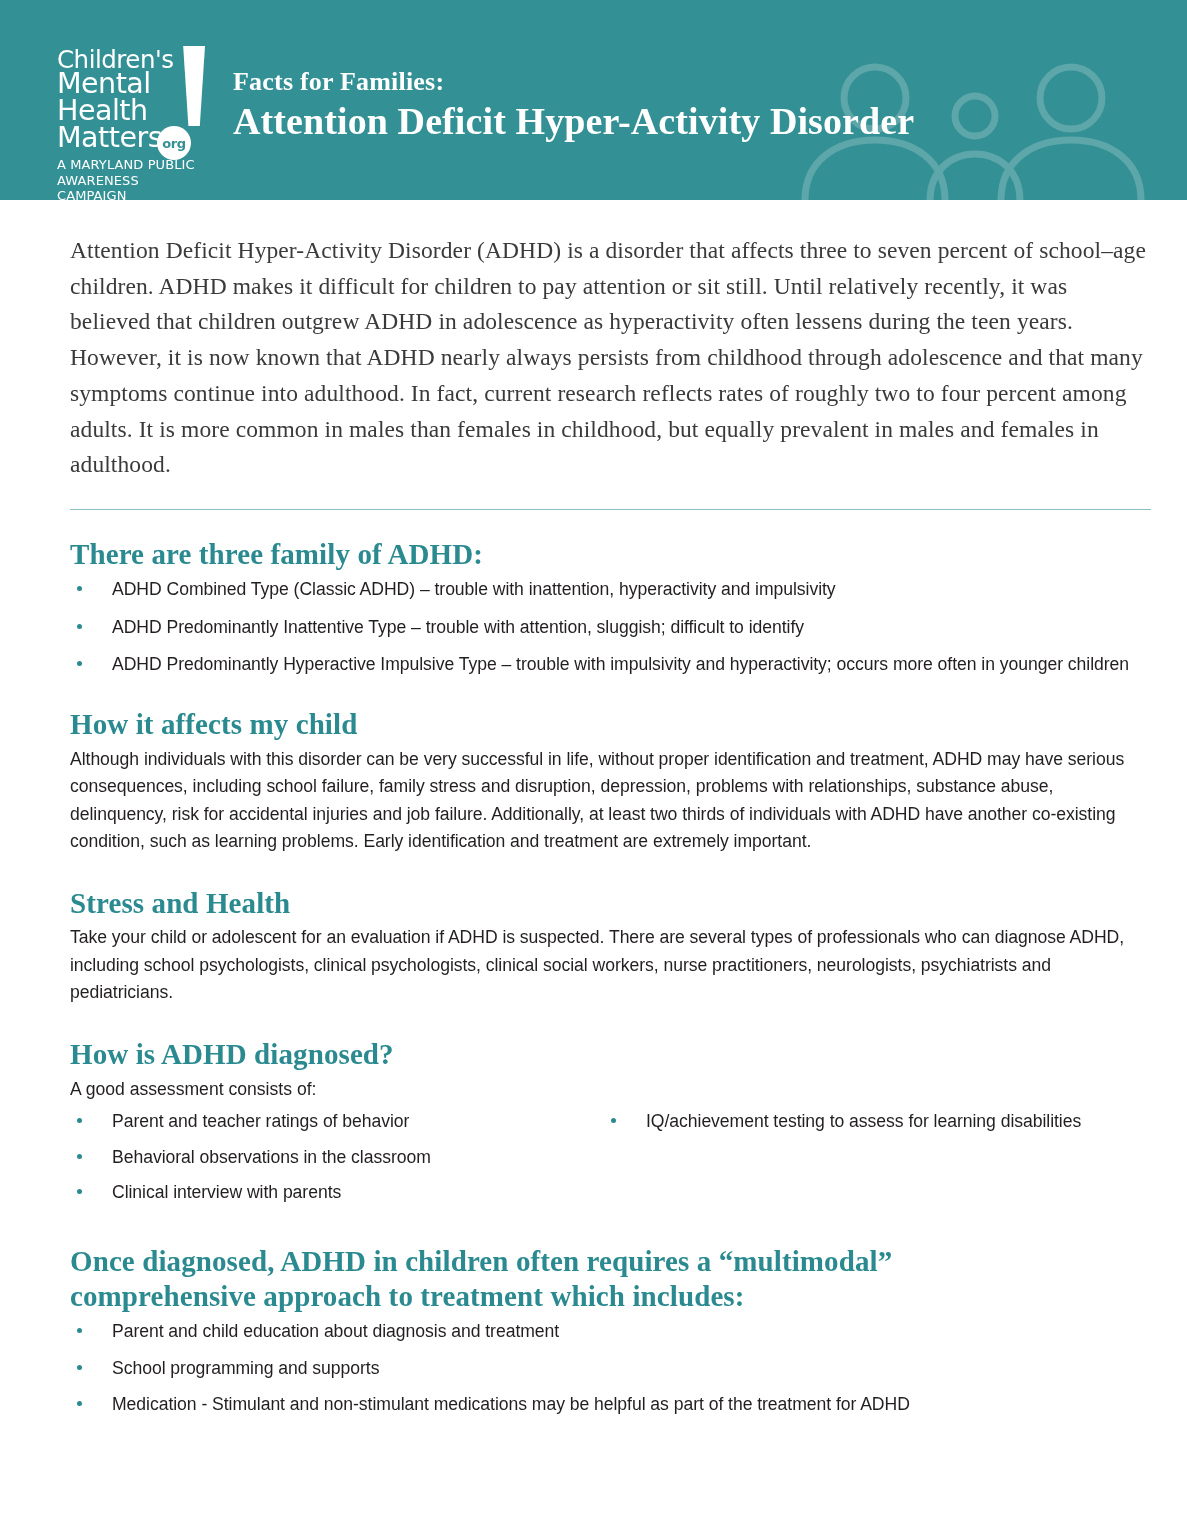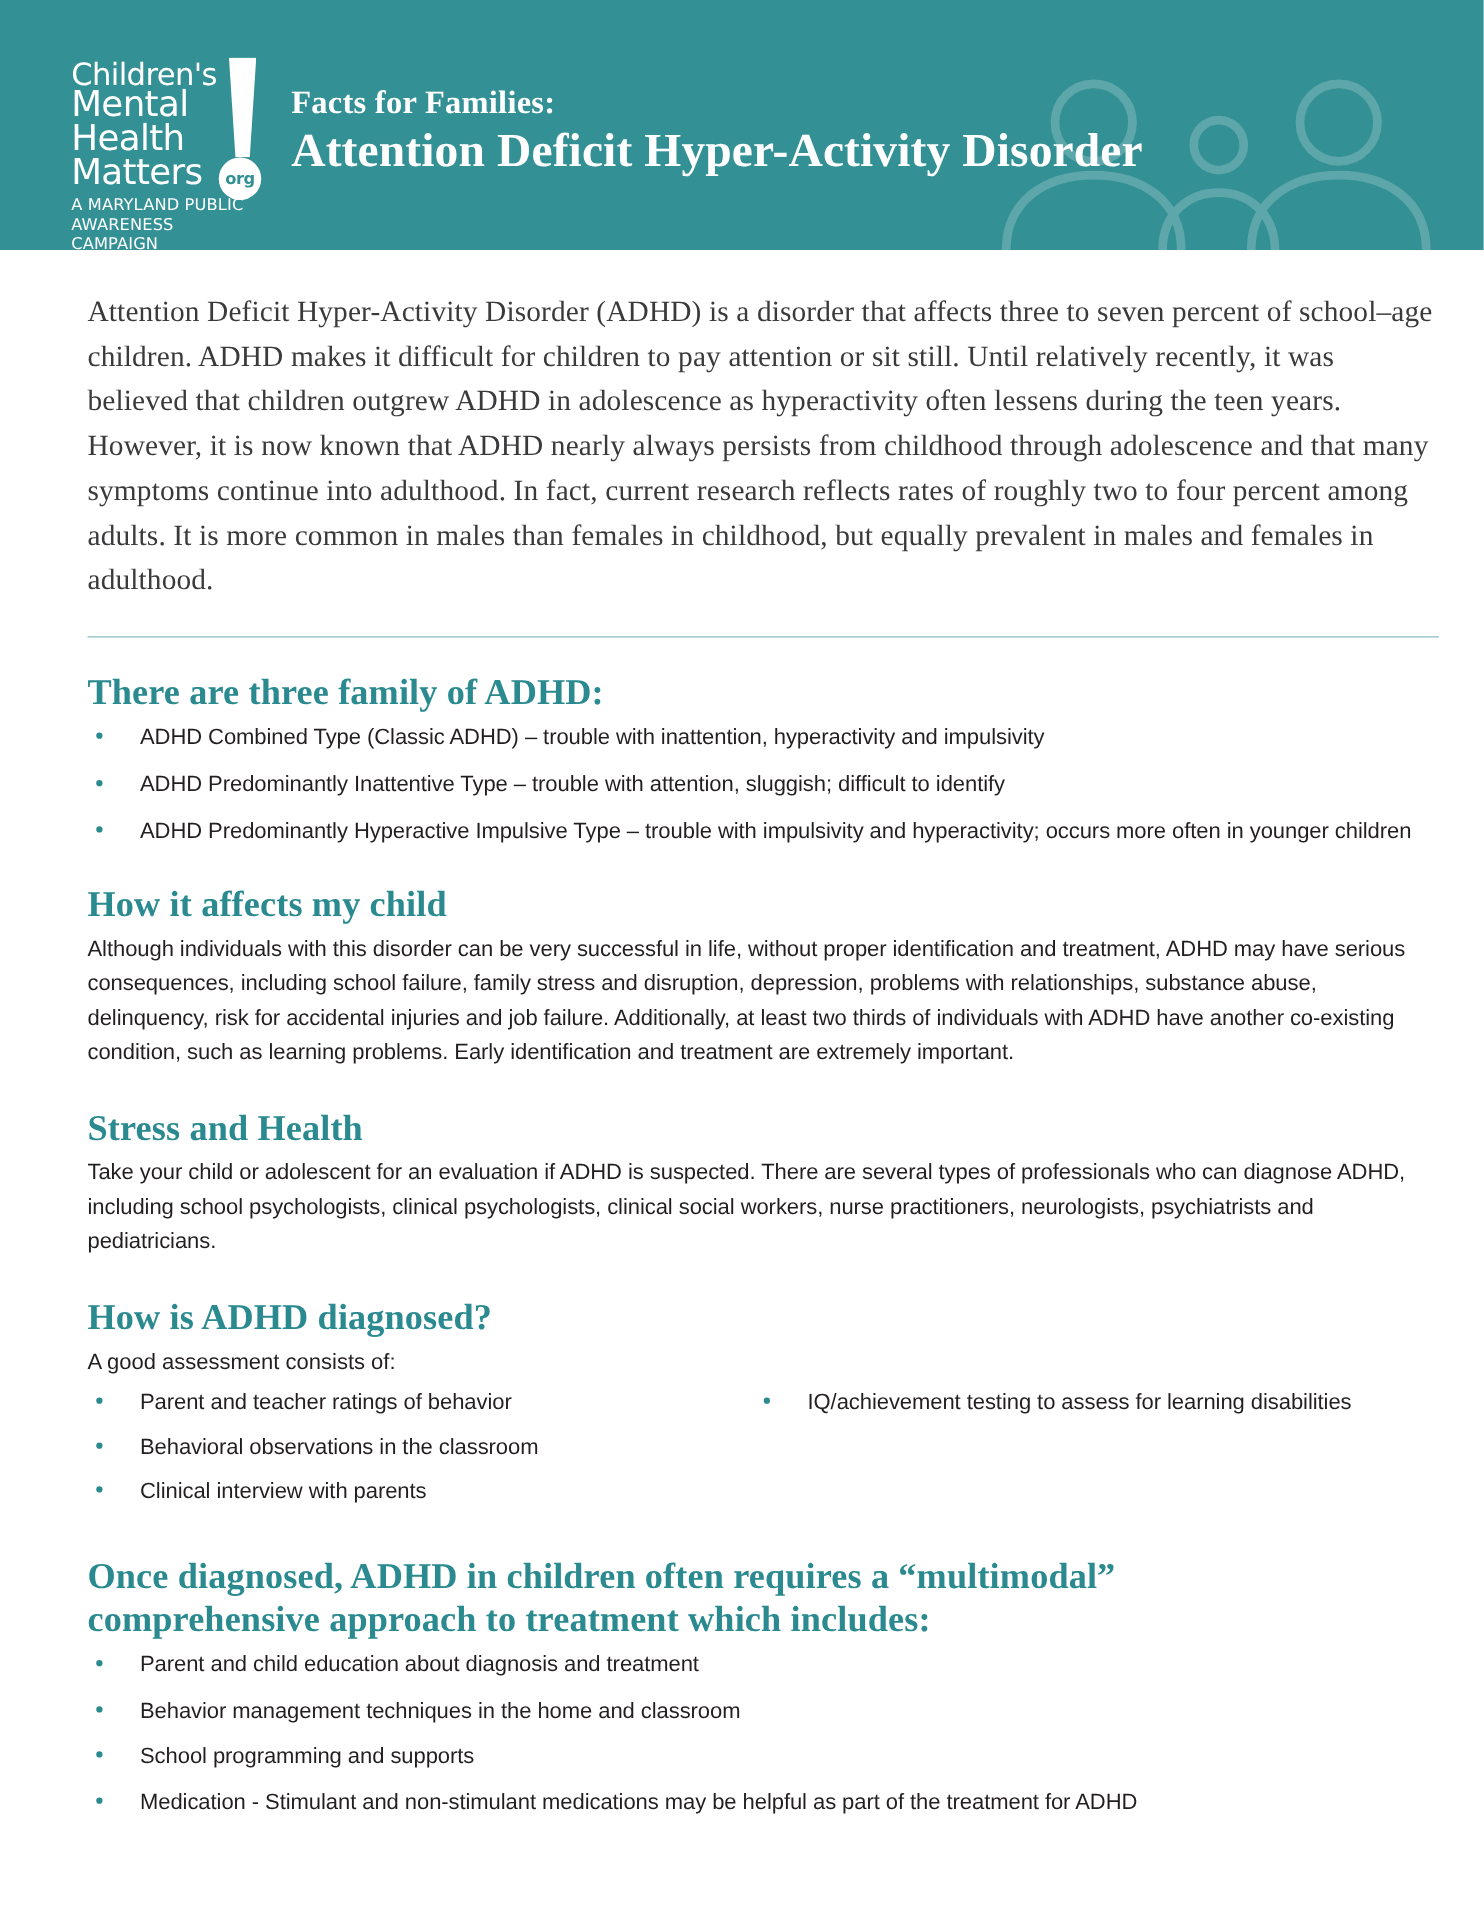--- a/index.html
+++ b/index.html
@@ -69,21 +69,21 @@
     position: absolute;
     right: 4px;
     top: -2px;
     width: 26px;
     height: 80px;
     background: #ffffff;
     clip-path: polygon(16% 0%, 100% 0%, 80% 100%, 36% 100%);
   }
   .logo-org {
     position: absolute;
-    right: 0px;
+    right: 18px;
     top: 78px;
     width: 34px;
     height: 34px;
     border-radius: 50%;
     background: #ffffff;
     color: #339094;
     font-family: "DejaVu Sans", sans-serif;
     font-size: 13px;
     font-weight: 700;
     display: flex;
@@ -281,18 +281,17 @@
       </ul>
     </div>
   </div>
 
   <h2 class="sec big2">
     <span>Once diagnosed, ADHD in children often requires a “multimodal”</span><br>
     <span>comprehensive approach to treatment which includes:</span>
   </h2>
   <ul class="bullets tight">
     <li><span class="dot"></span><span>Parent and child education about diagnosis and treatment</span></li>
-    <li><span class="dot"></span><span>Behavior management techniques in the home and classroom</span></li>
     <li><span class="dot"></span><span>School programming and supports</span></li>
     <li><span class="dot"></span><span>Medication - Stimulant and non-stimulant medications may be helpful as part of the treatment for ADHD</span></li>
   </ul>
 
 </div>
 
 </body></html>

